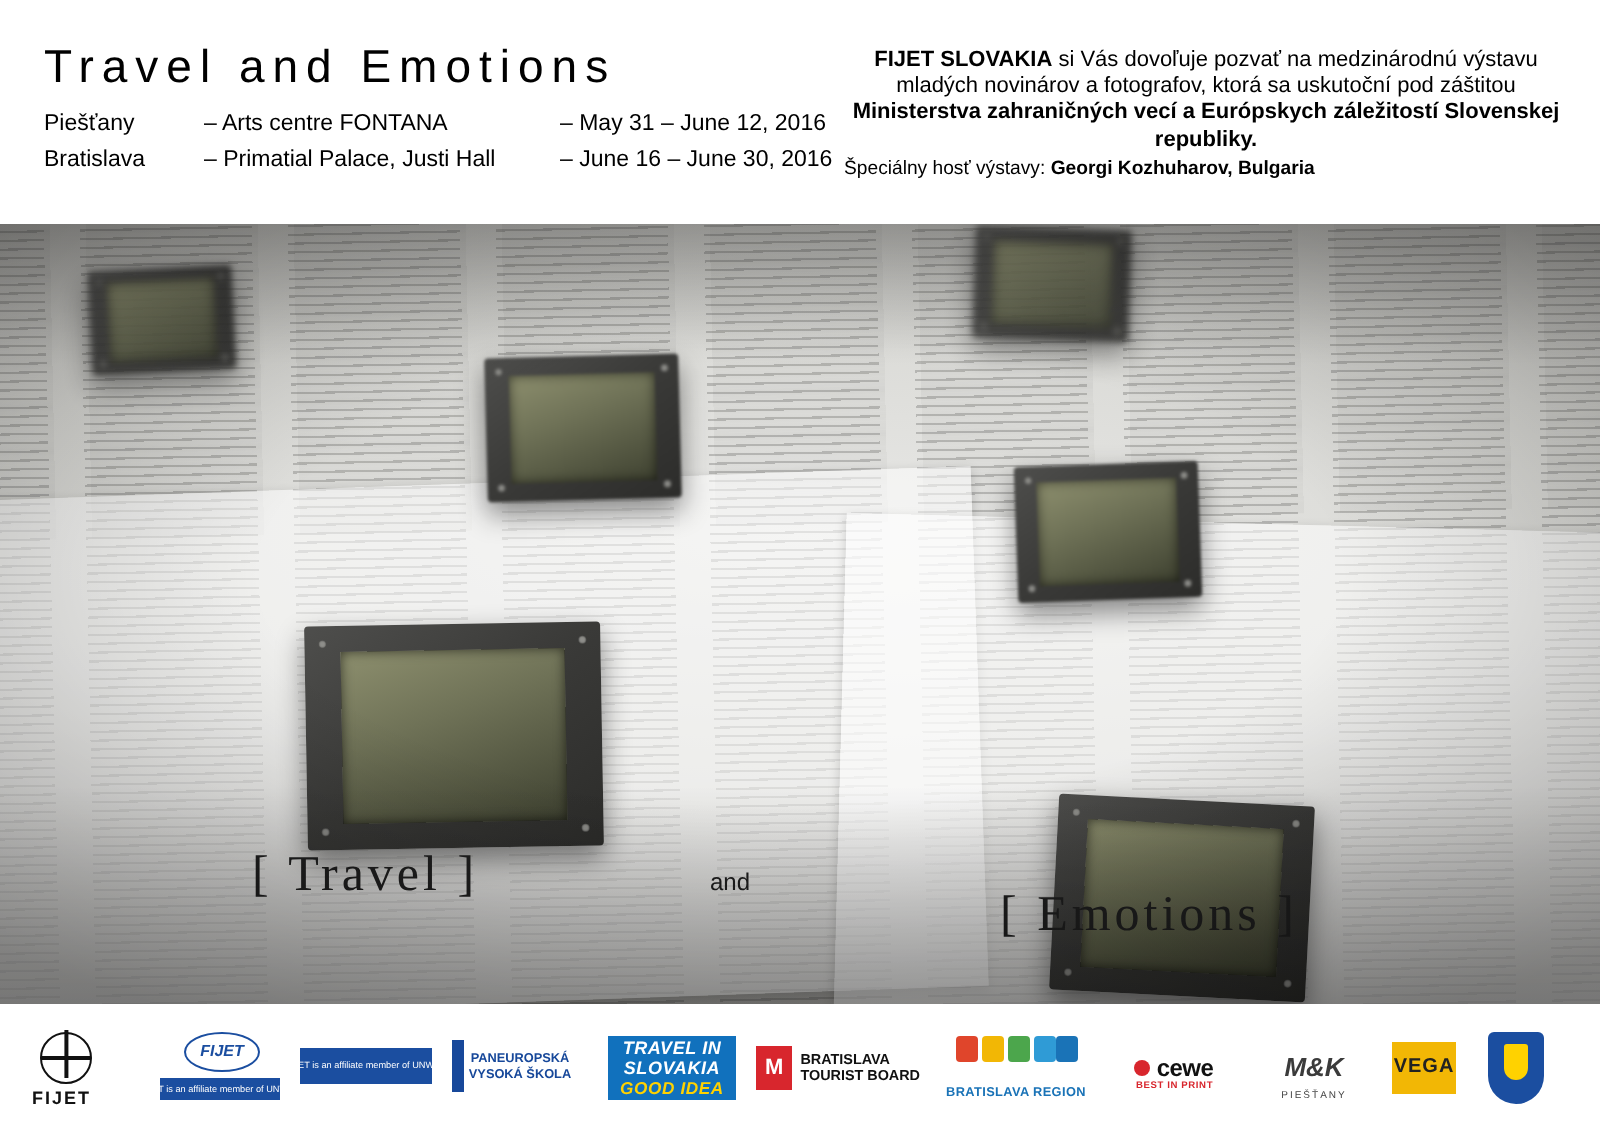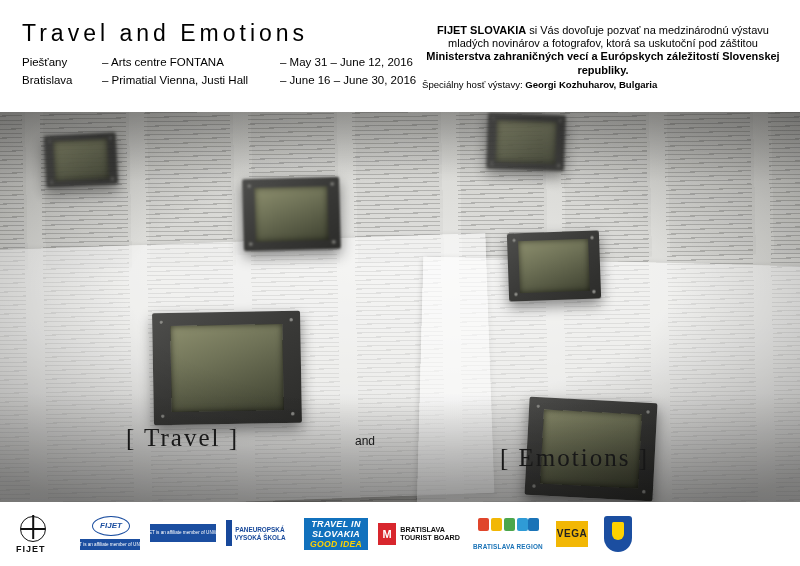--- a/index.html
+++ b/index.html
@@ -350,21 +350,21 @@
     <div class="schedule">
       <table>
         <tbody>
             <tr>
           <td class="col-city">Piešťany</td>
           <td class="col-venue">– Arts centre FONTANA</td>
           <td class="col-dates">– May 31 – June 12, 2016</td>
         </tr>
         <tr>
           <td class="col-city">Bratislava</td>
-          <td class="col-venue">– Primatial Vienna, Justi Hall</td>
+          <td class="col-venue">– Primatial Palace, Justi Hall</td>
           <td class="col-dates">– June 16 – June 30, 2016</td>
         </tr>
       </tbody>
         </table>
     </div>
 
     <div class="intro"><b>FIJET SLOVAKIA</b><span> si Vás dovoľuje pozvať na medzinárodnú výstavu mladých novinárov a fotografov, ktorá sa uskutoční pod záštitou </span><b>Ministerstva zahraničných vecí a Európskych záležitostí Slovenskej republiky.</b></div>
 
     <div class="credits">
       <div><span>Špeciálny hosť výstavy: </span><b>Georgi Kozhuharov, Bulgaria</b></div>
@@ -473,21 +473,29 @@
         <span class="icons">
           <i style="left:0;background:#e0452b;"></i>
           <i style="left:13px;background:#f2b705;"></i>
           <i style="left:26px;background:#4ca64c;"></i>
           <i style="left:39px;background:#2f9bd6;"></i>
           <i style="left:50px;background:#1a73b7;"></i>
         </span>
         <span class="txt">BRATISLAVA REGION</span>
       </div>
 
-
+      <div class="logo logo-cewe">
+        <span class="cewe-word"><span class="dot"></span><span>cewe</span></span>
+        <span class="sub">BEST IN PRINT</span>
+      </div>
+
+      <div class="logo logo-piestany">
+        <span class="mark">M&amp;K</span>
+        <span class="sub">PIEŠŤANY</span>
+      </div>
 
       <div class="logo logo-vega">
         <span class="box">VEGA</span>
       </div>
 
       <div class="logo logo-crest">
         <span class="shield"></span>
       </div>
 
     </div>

